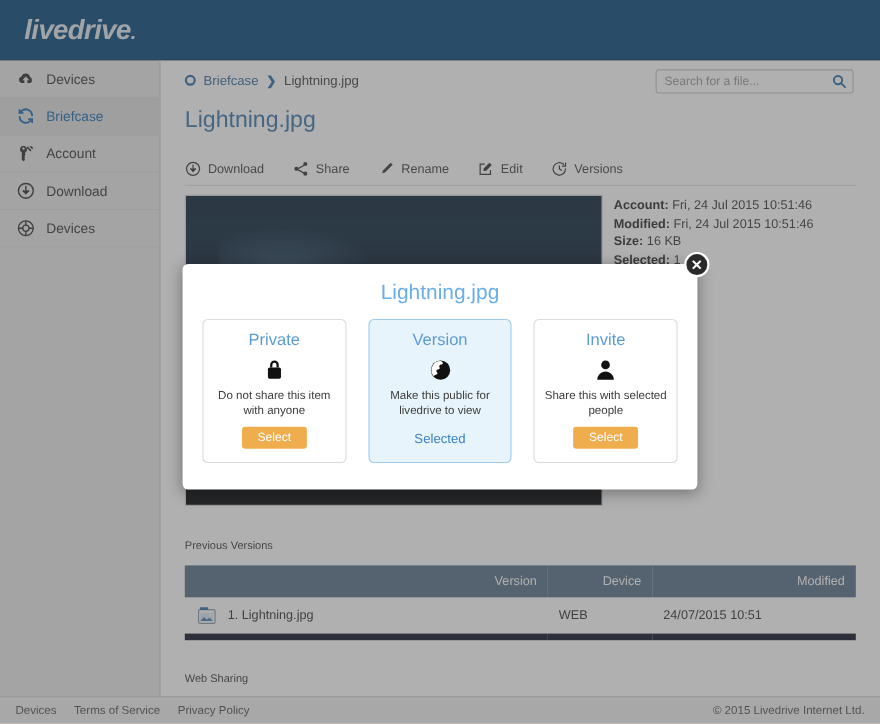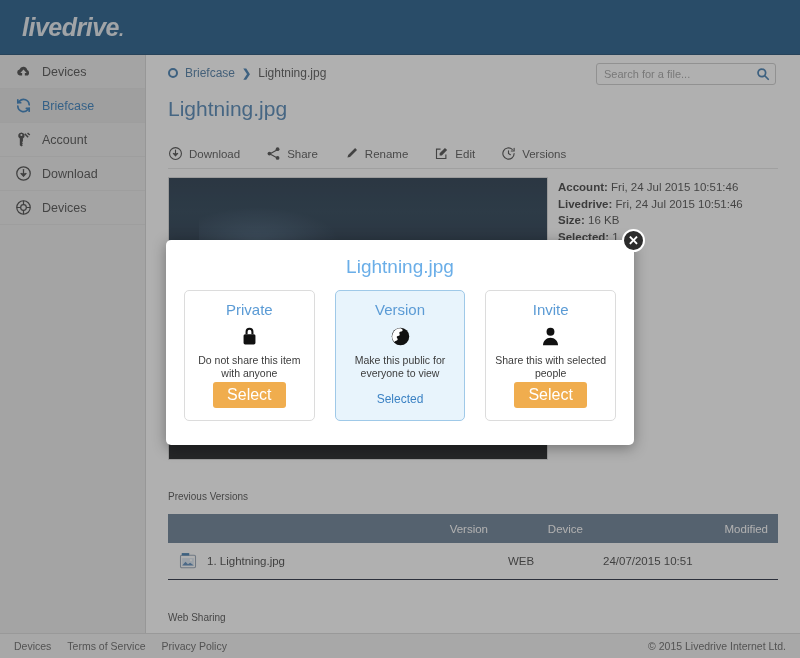--- a/index.html
+++ b/index.html
@@ -152,21 +152,21 @@
     background: #5a7189;
     color: #ffffff;
     text-align: right;
     font-weight: normal;
     padding: 8px 10px;
     height: 29px;
   }
   .vtable tbody td {
     padding: 1px 10px;
     color: #333;
-    border-bottom: 1px solid #0f172a;
+    border-bottom: 6px solid #0f172a;
     height: 36px;
     vertical-align: middle;
   }
   .vcell { display: flex; align-items: center; gap: 9px; }
   .fthumb { width: 20px; height: 20px; flex: 0 0 20px; display: block; }
   .col-ver { width: 330px; }
   .col-dev { width: 95px; }
 
   
   .footer {
@@ -230,21 +230,21 @@
   .card.selected { background: #e8f4fc; border-color: #9fc9e8; }
   .card-title { font-size: 15px; color: #5b9bd5; margin-bottom: 6px; }
   .card-icon { height: 24px; display: flex; align-items: center; justify-content: center; margin-bottom: 6px; }
   .card-desc {
     font-size: 10.5px; color: #3c3c3c; text-align: center;
     line-height: 13px; padding: 0 8px; flex: 1;
   }
   .btn-select {
     background: #f0ad4e; color: #ffffff;
     border: 0; border-radius: 3px;
-    font-size: 16px; padding: 4px 14px;
+    font-size: 11px; padding: 4px 14px;
     margin-bottom: 12px; cursor: pointer;
     font-family: "Liberation Sans", sans-serif;
   }
   .lbl-selected {
     font-size: 12px; color: #3b82c4;
     margin-bottom: 14px;
   }
 </style>
 </head>
 <body>
@@ -383,21 +383,21 @@
     </div>
 
     <div class="preview"></div>
 
     <div class="fileinfo">
       <div>
         <b>Account:</b>
         <span>Fri, 24 Jul 2015 10:51:46</span>
       </div>
       <div>
-        <b>Livedrive:</b>
+        <b>Modified:</b>
         <span>Fri, 24 Jul 2015 10:51:46</span>
       </div>
       <div>
         <b>Size:</b>
         <span>16 KB</span>
       </div>
       <div>
         <b>Selected:</b>
         <span>1</span>
       </div>
@@ -467,21 +467,21 @@
       </div>
 
       <div class="card selected">
         <div class="card-title">Version</div>
         <div class="card-icon">
           <svg width="21" height="21" viewBox="0 0 24 24" fill="#111">
             <circle cx="12" cy="12" r="10"></circle>
             <path d="M12 2.6a9.4 9.4 0 0 0-7 15.7c1-1.9 3-1.2 3.7-2.6.6-1.2-1.4-1.9-1-3.3.4-1.5 2.4-.6 3.3-1.8.7-1-.9-2.3-.2-3.4.8-1.3 3.1-.4 3.6-2 .3-1 -.6-1.9-2.4-2.6z" fill="#ffffff"></path>
           </svg>
         </div>
-        <div class="card-desc">Make this public for everyone to view</div>
+        <div class="card-desc">Make this public for livedrive to view</div>
         <div class="lbl-selected">Selected</div>
       </div>
 
       <div class="card">
         <div class="card-title">Invite</div>
         <div class="card-icon">
           <svg width="19" height="21" viewBox="0 0 24 26" fill="#111">
             <circle cx="12" cy="7" r="5"></circle>
             <path d="M2.5 24c0-5.3 4.3-9.5 9.5-9.5s9.5 4.2 9.5 9.5z"></path>
           </svg>

